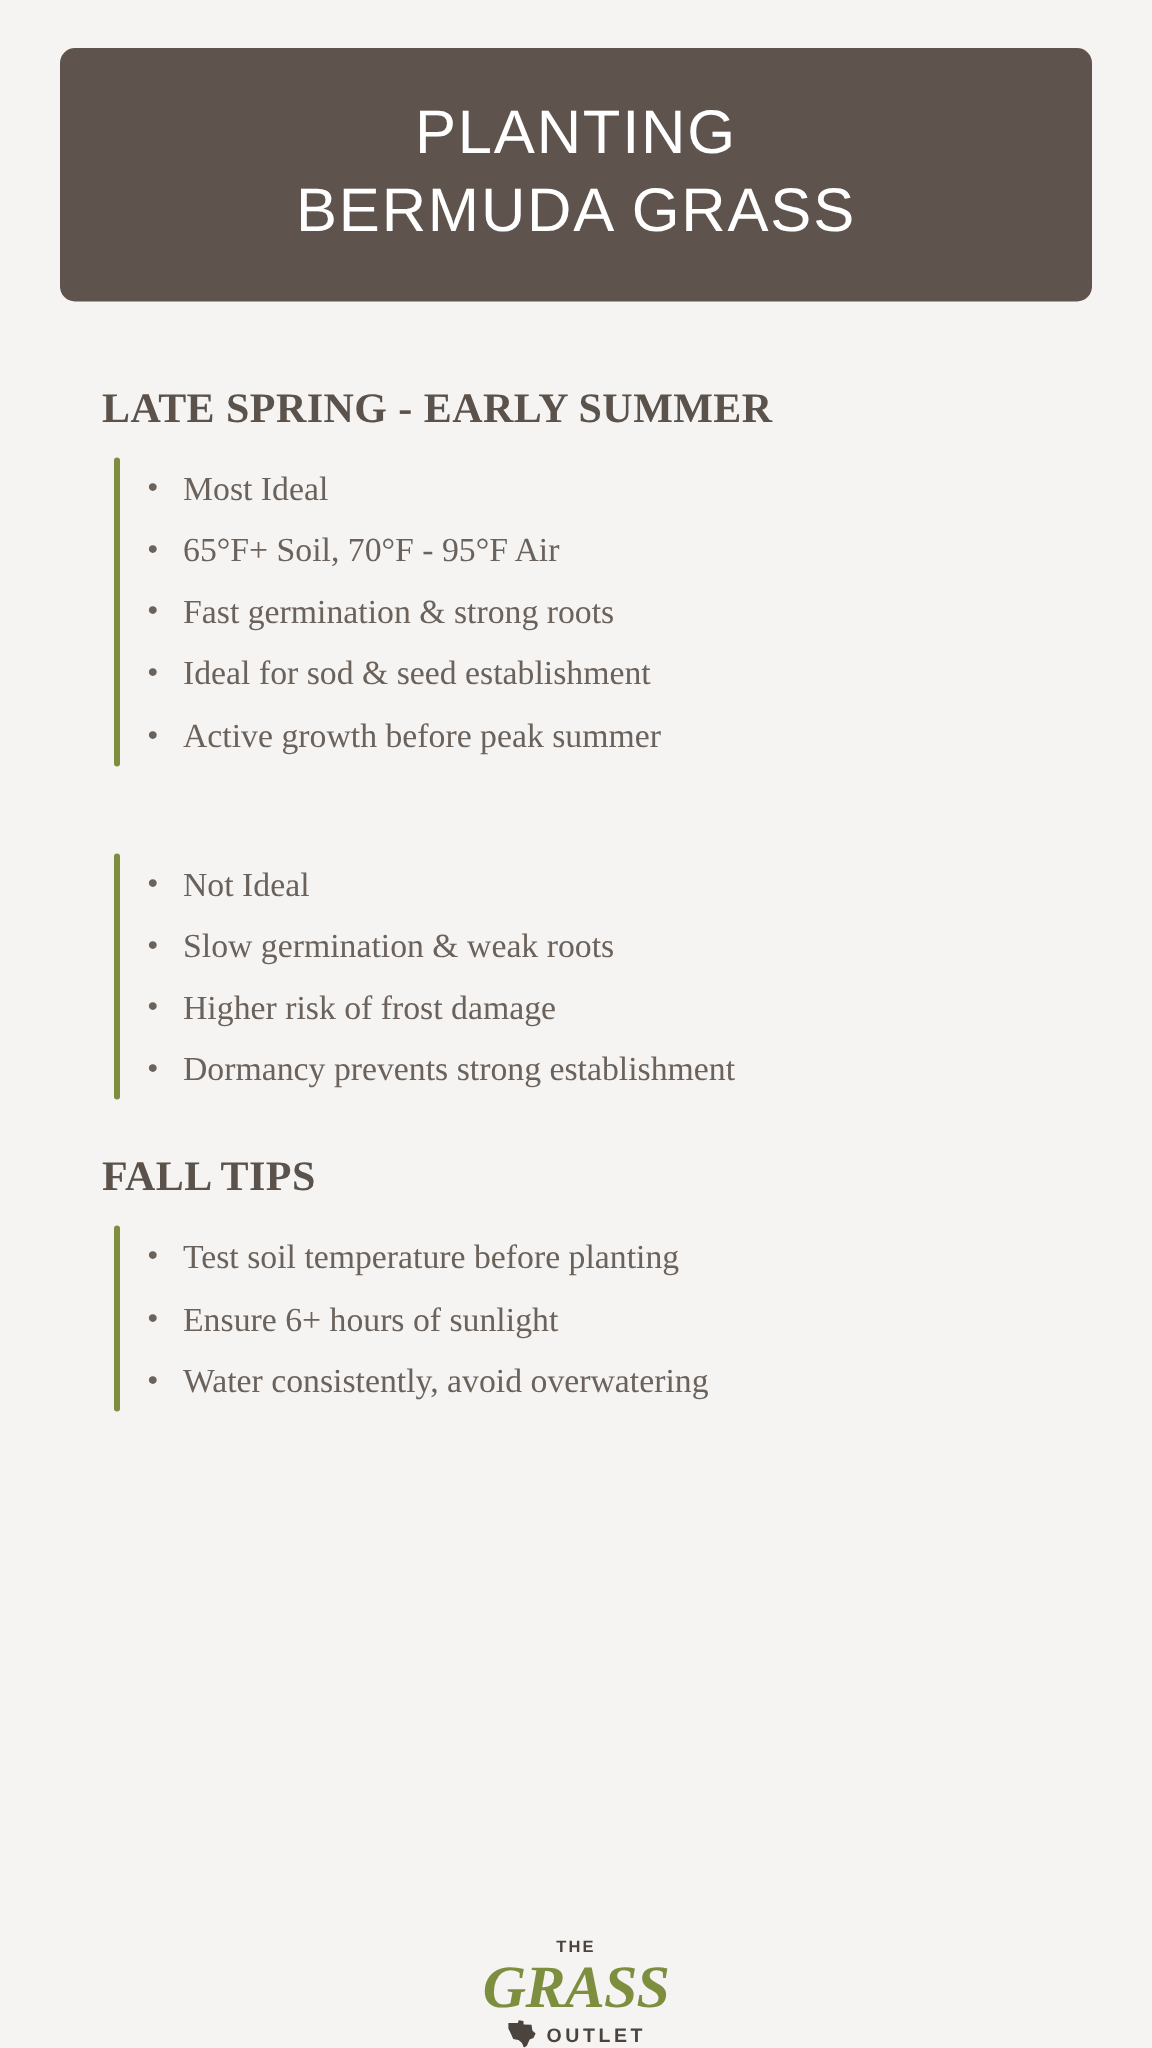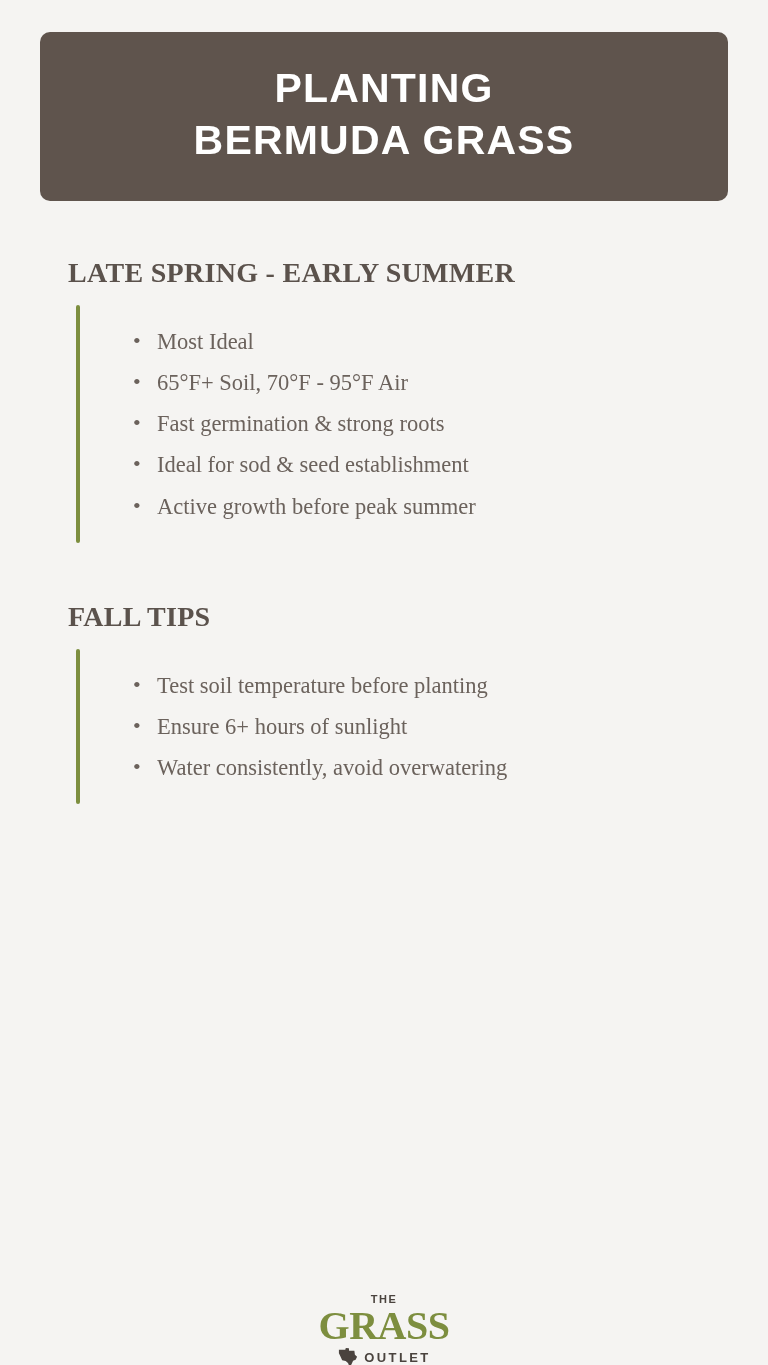--- a/index.html
+++ b/index.html
@@ -24,21 +24,21 @@
   .header-banner {
     margin: 32px 40px 0 40px;
     background: #5f544d;
     border-radius: 10px;
     padding: 30px 20px 34px 20px;
     text-align: center;
   }
   .header-title {
     color: #ffffff;
     font-size: 41px;
-    font-weight: bold;
+    font-weight: normal;
     letter-spacing: 1.2px;
     line-height: 1.28;
     margin: 0;
     font-family: "Liberation Sans", sans-serif;
   }
   .header-title .line2 {
     display: block;
   }
   .content {
     padding: 0 40px;
@@ -63,22 +63,22 @@
     align-items: stretch;
     margin-left: 36px;
   }
   .accent-bar {
     width: 4px;
     background: #7d8e3f;
     flex: 0 0 auto;
     border-radius: 2px;
   }
   ul.items {
-    margin: 16px;
-    padding: 0 0 0 61px;
+    margin: 0;
+    padding: 0 0 0 42px;
     list-style: none;
   }
   ul.items li {
     position: relative;
     font-size: 22.5px;
     line-height: 1.83;
     color: #6b625c;
     font-family: "Liberation Serif", serif;
   }
   ul.items li::before {
@@ -106,20 +106,21 @@
     font-size: 11px;
     font-weight: bold;
     letter-spacing: 1.5px;
     color: #4a433e;
     font-family: "Liberation Sans", sans-serif;
     margin-bottom: 2px;
   }
   .logo-grass {
     font-size: 40px;
     font-weight: bold;
+    font-style: italic;
     color: #7d8e3f;
     font-family: "Liberation Serif", serif;
     letter-spacing: -0.5px;
     line-height: 0.95;
     text-align: center;
   }
   .logo-bottom {
     display: flex;
     align-items: center;
     justify-content: center;
@@ -162,20 +163,29 @@
           <li>Most Ideal</li>
           <li>65°F+ Soil, 70°F - 95°F Air</li>
           <li>Fast germination &amp; strong roots</li>
           <li>Ideal for sod &amp; seed establishment</li>
           <li>Active growth before peak summer</li>
         </ul>
       </div>
     </div>
 
     <div class="section" style="margin-top:58px;">
+      <div class="bar-list">
+        <div class="accent-bar"></div>
+        <ul class="items">
+          <li>Not Ideal</li>
+          <li>Slow germination &amp; weak roots</li>
+          <li>Higher risk of frost damage</li>
+          <li>Dormancy prevents strong establishment</li>
+        </ul>
+      </div>
     </div>
 
     <div class="section" style="margin-top:36px;">
       <h2 class="section-heading">FALL TIPS</h2>
       <div class="bar-list">
         <div class="accent-bar"></div>
         <ul class="items">
           <li>Test soil temperature before planting</li>
           <li>Ensure 6+ hours of sunlight</li>
           <li>Water consistently, avoid overwatering</li>

